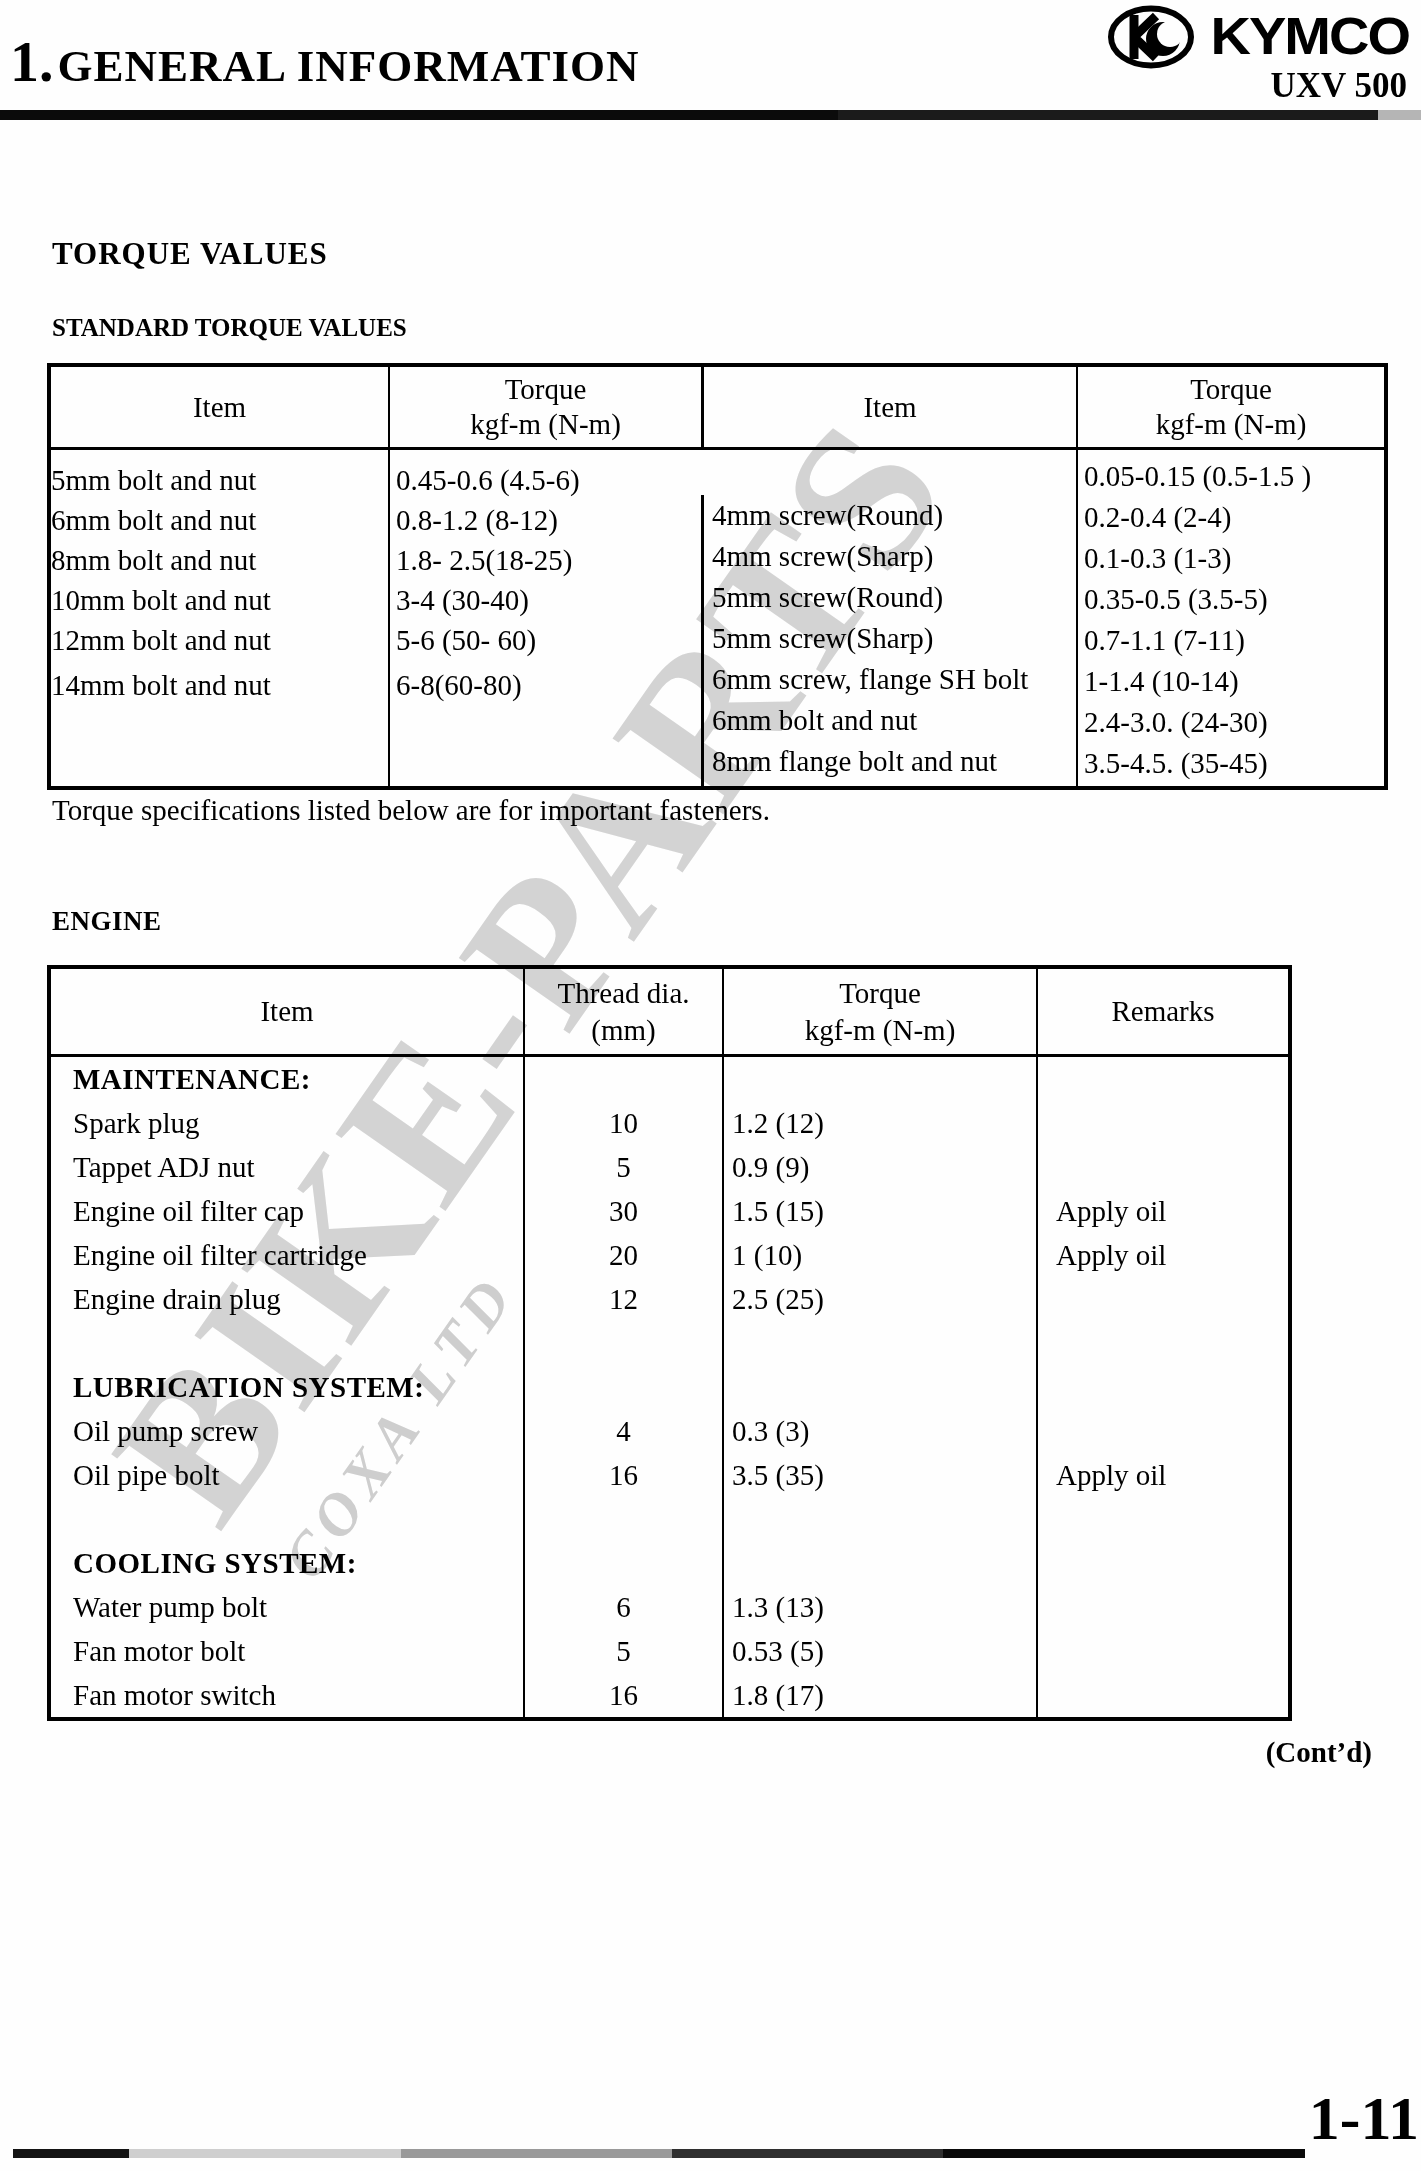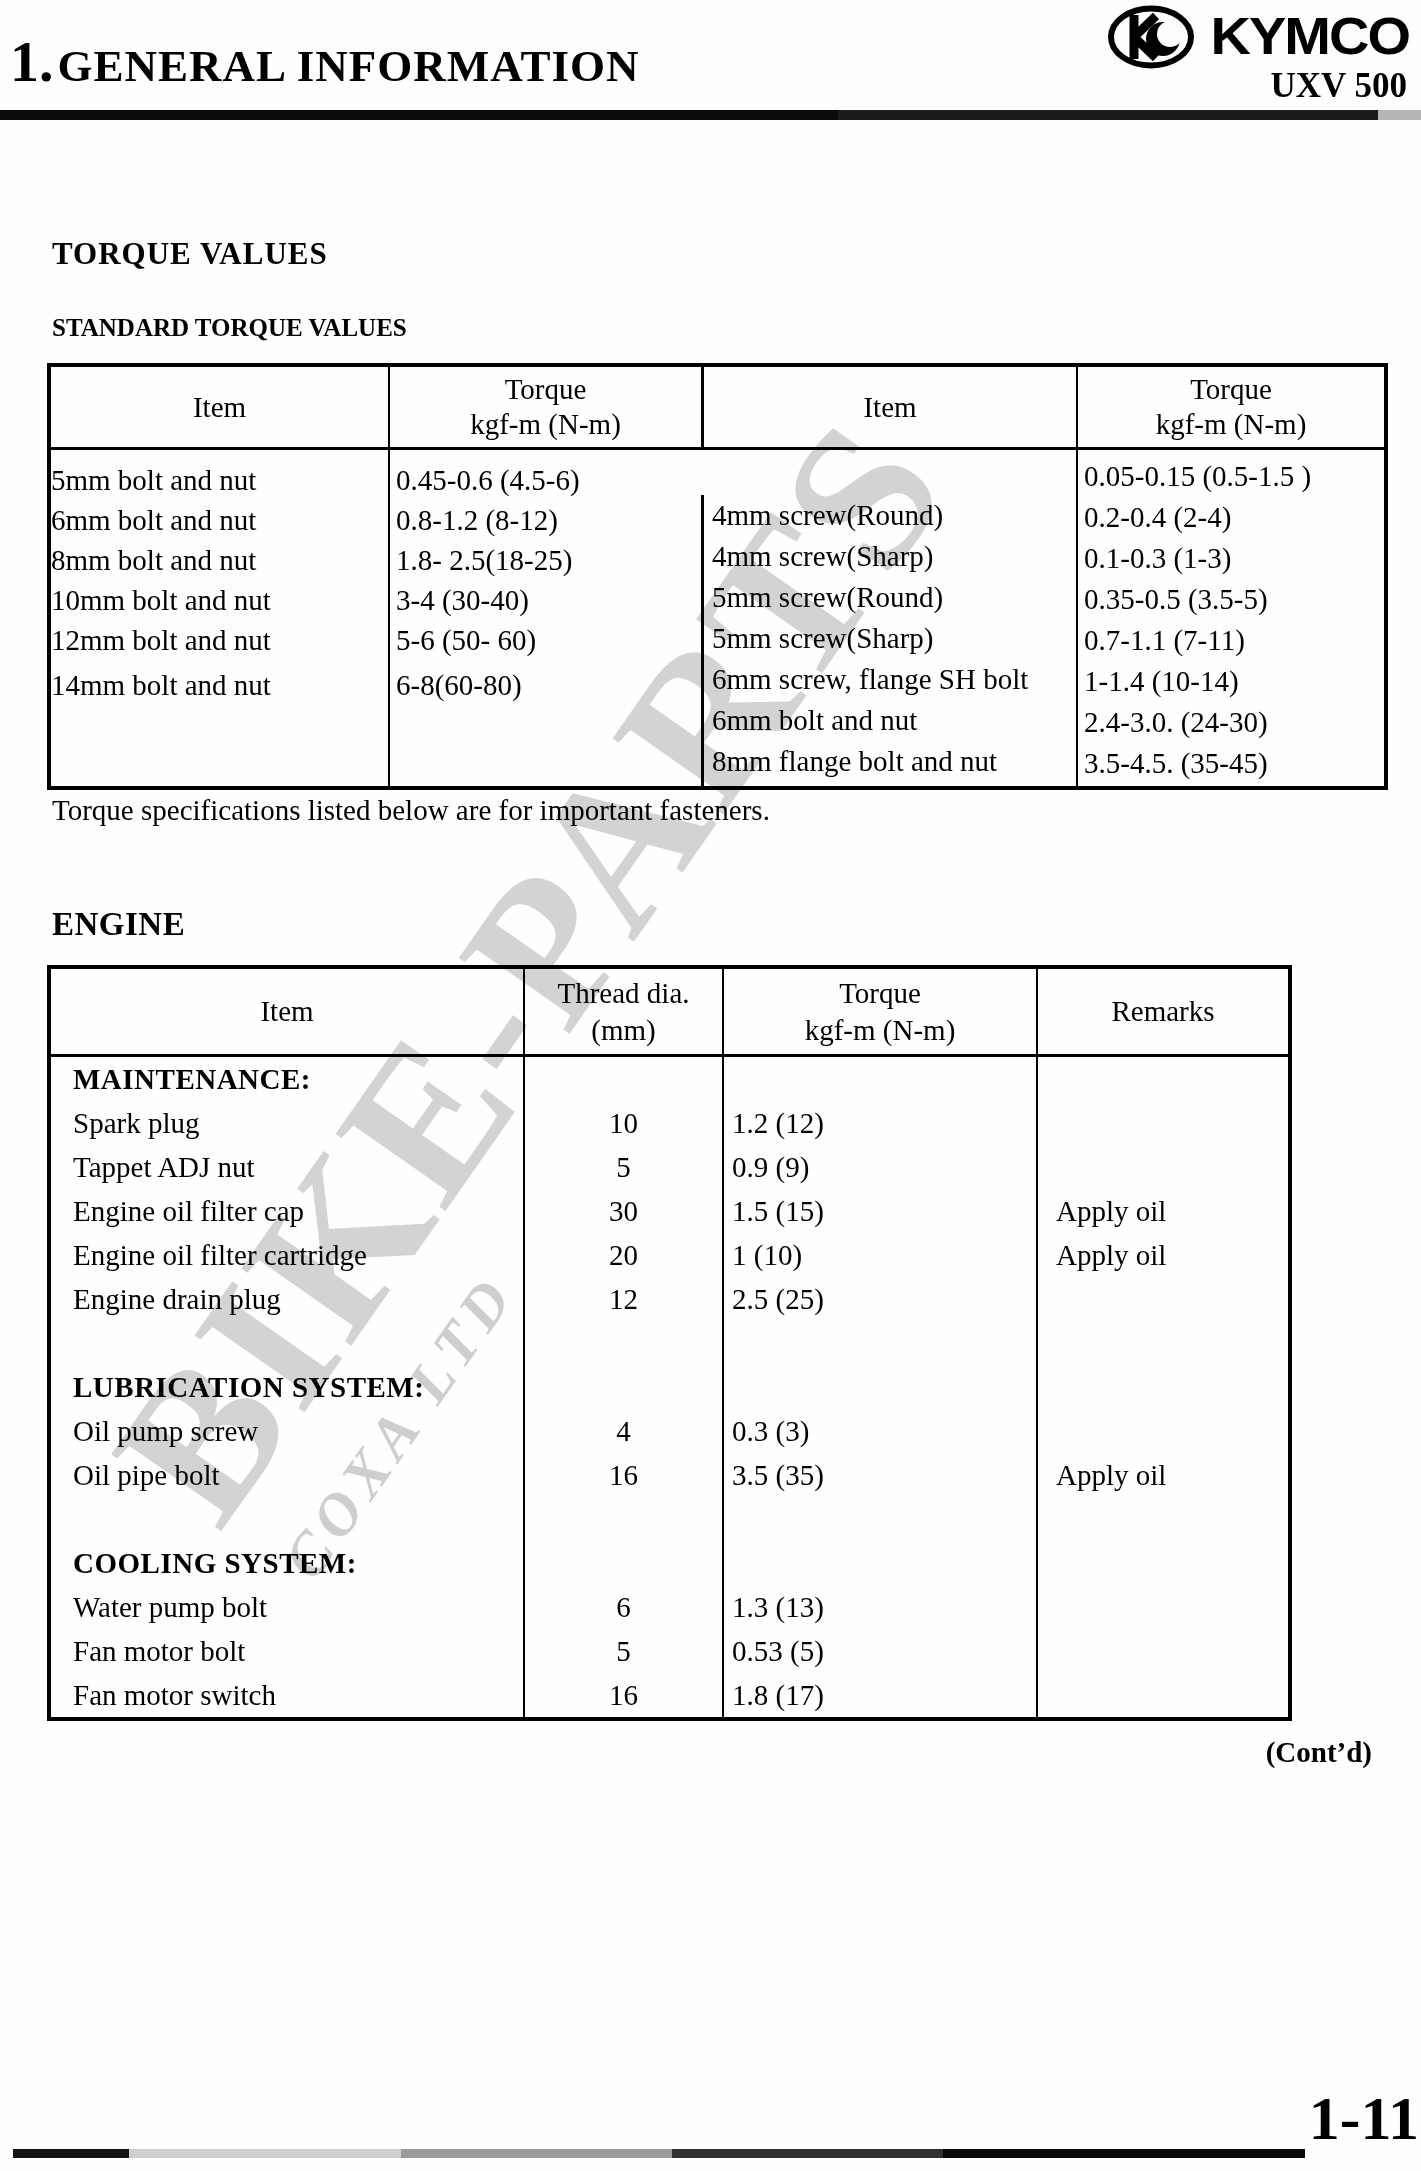--- a/index.html
+++ b/index.html
@@ -38,21 +38,21 @@
   .model { position:absolute; top:66px; right:14px; font-size:35px; font-weight:bold; }
   .hrule {
     position:absolute; left:0; top:110px; width:1421px; height:10px;
     background:linear-gradient(90deg,#0b0b0b 0%,#0b0b0b 59%,#1b1b1b 59%,#1b1b1b 97%,#b5b5b5 97%,#b5b5b5 100%);
   }
 
   
   .title-main { position:absolute; left:52px; top:236px; font-size:31px; font-weight:bold; letter-spacing:1px; }
   .title-std  { position:absolute; left:52px; top:314px; font-size:25px; font-weight:bold; }
   .note       { position:absolute; left:52px; top:794px; font-size:29px; }
-  .title-eng  { position:absolute; left:52px; top:906px; font-size:33px; font-weight:bold; letter-spacing:.5px; }
+  .title-eng  { position:absolute; left:52px; top:906px; font-size:27px; font-weight:bold; letter-spacing:.5px; }
   .contd      { position:absolute; right:49px; top:1736px; font-size:29px; font-weight:bold; }
 
   
   .std {
     position:absolute; left:47px; top:363px; width:1341px; height:427px;
     border:4px solid #000; box-sizing:border-box;
     display:grid; grid-template-columns:337px 313px 375px 1fr; grid-template-rows:83px 1fr;
     font-size:29px; background:transparent;
   }
   .std .h {

